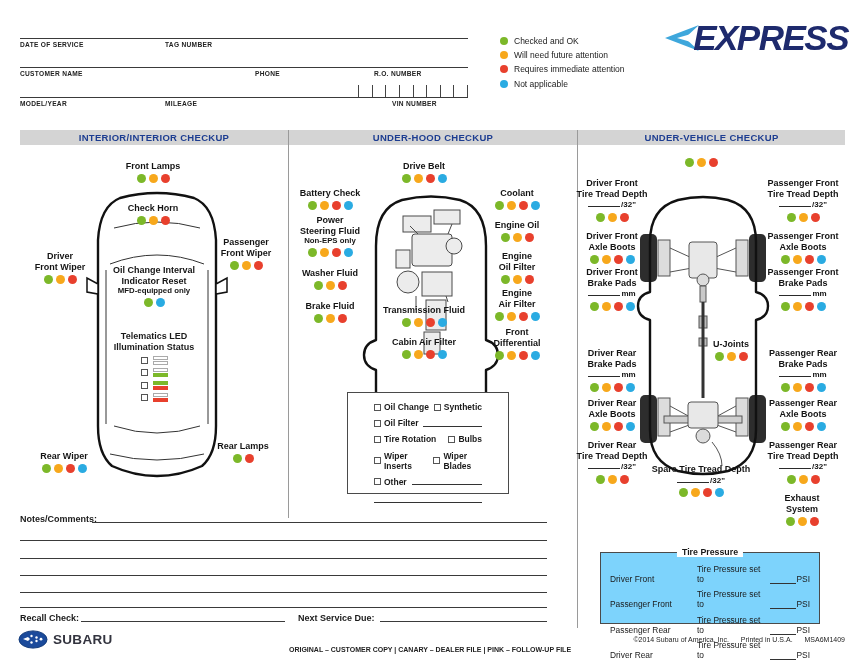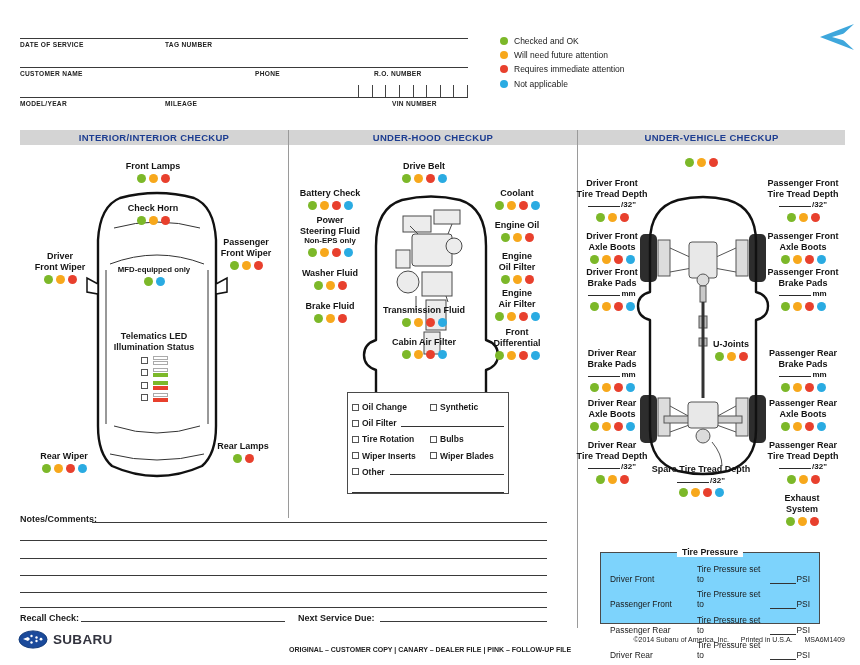--- a/index.html
+++ b/index.html
@@ -10,21 +10,21 @@
   .colhead{position:absolute;top:130px;height:15px;background:#d4d4d4;color:#1d3d91;font-weight:bold;font-size:9.5px;line-height:15px;text-align:center;letter-spacing:.3px}
   .vdiv{position:absolute;width:1px;background:#9a9a9a}
   .item{position:absolute;text-align:center;font-weight:bold;font-size:9px;line-height:10.5px;color:#141414}
   .item .lbl{white-space:pre-line}
   .item .sub{font-size:7.8px;line-height:9.5px}
   .blank{font-size:8px;font-weight:bold;line-height:11px}
   .ln{display:inline-block;width:32px;border-bottom:1px solid #2a2a2a;height:7px;margin-right:1px}
   .dots{display:flex;gap:3px;justify-content:center;margin-top:2.5px}
   .dot{width:9px;height:9px;border-radius:50%;display:inline-block}
   .cb{display:inline-block;width:7px;height:7px;border:1px solid #555;background:#fff;flex:none}
-  .svc{position:absolute;border:1.5px solid #4a4a4a;padding:9px 4px 2px;background:#fff}
+  .svc{position:absolute;border:1.5px solid #4a4a4a;padding:9px 26px 2px;background:#fff}
   .svc-row{display:flex;margin-bottom:6.2px;font-size:8.5px;font-weight:bold;align-items:flex-end}
   .svc-cell{display:flex;align-items:center;gap:3px}
   .svc-row .svc-cell:first-child{width:78px}
   .svc-row .svc-cell.grow{flex:1;width:auto}
   .cline{flex:1;border-bottom:1px solid #333;height:7px;margin-left:2px}
   .full-line{flex:1;border-bottom:1px solid #333;height:7px;margin-top:3px}
   .tele{position:absolute;text-align:center;font-weight:bold;font-size:9px;line-height:10.5px}
   .tele .lbl{white-space:pre-line}
   .tele-row{display:flex;align-items:center;justify-content:center;gap:5px;margin-top:3.5px}
   .bars{display:flex;flex-direction:column;gap:1px}
@@ -95,20 +95,21 @@
       <span>Not applicable</span>
     </div>
   </div>
 
 <div id="logo">
   <div class="logo-row">
     <svg width="38" height="30" viewBox="0 0 38 30" style="margin-right:-6px">
       <polygon points="38,2 4,15 38,28 24,15" fill="#3ea7dc"></polygon>
       <polygon points="30,11 16,15 30,19 25,15" fill="#ffffff"></polygon>
     </svg>
+    <span class="logo-word1">EXPRESS</span>
   </div>
 </div>
 
 <div class="colhead" style="left:20px;width:268px">INTERIOR/INTERIOR CHECKUP</div>
 <div class="colhead" style="left:289px;width:288px">UNDER-HOOD CHECKUP</div>
 <div class="colhead" style="left:578px;width:267px">UNDER-VEHICLE CHECKUP</div>
 <div class="vdiv" style="left:288px;top:130px;height:388px"></div>
 <div class="vdiv" style="left:577px;top:130px;height:498px"></div>
 
 <svg style="position:absolute;left:86px;top:186px" width="142" height="300" viewBox="0 0 142 300">
@@ -200,20 +201,22 @@
 <div class="item" style="left:203px;top:237px;width:86px">
     <div class="lbl">Passenger
 Front Wiper</div>
     <div class="dots">
       <span class="dot" style="background: rgb(124, 184, 41);"></span>
       <span class="dot" style="background: rgb(247, 168, 28);"></span>
       <span class="dot" style="background: rgb(232, 64, 45);"></span>
     </div>
   </div>
 <div class="item" style="left:93px;top:265px;width:122px">
+    <div class="lbl">Oil Change Interval
+Indicator Reset</div>
     <div class="sub">MFD-equipped only</div>
     <div class="dots">
       <span class="dot" style="background: rgb(124, 184, 41);"></span>
       <span class="dot" style="background: rgb(42, 171, 226);"></span>
     </div>
   </div>
 <div class="tele" style="left:93px;top:331px;width:122px">
     <div class="lbl">Telematics LED
 Illumination Status</div>
     <div class="tele-row">

